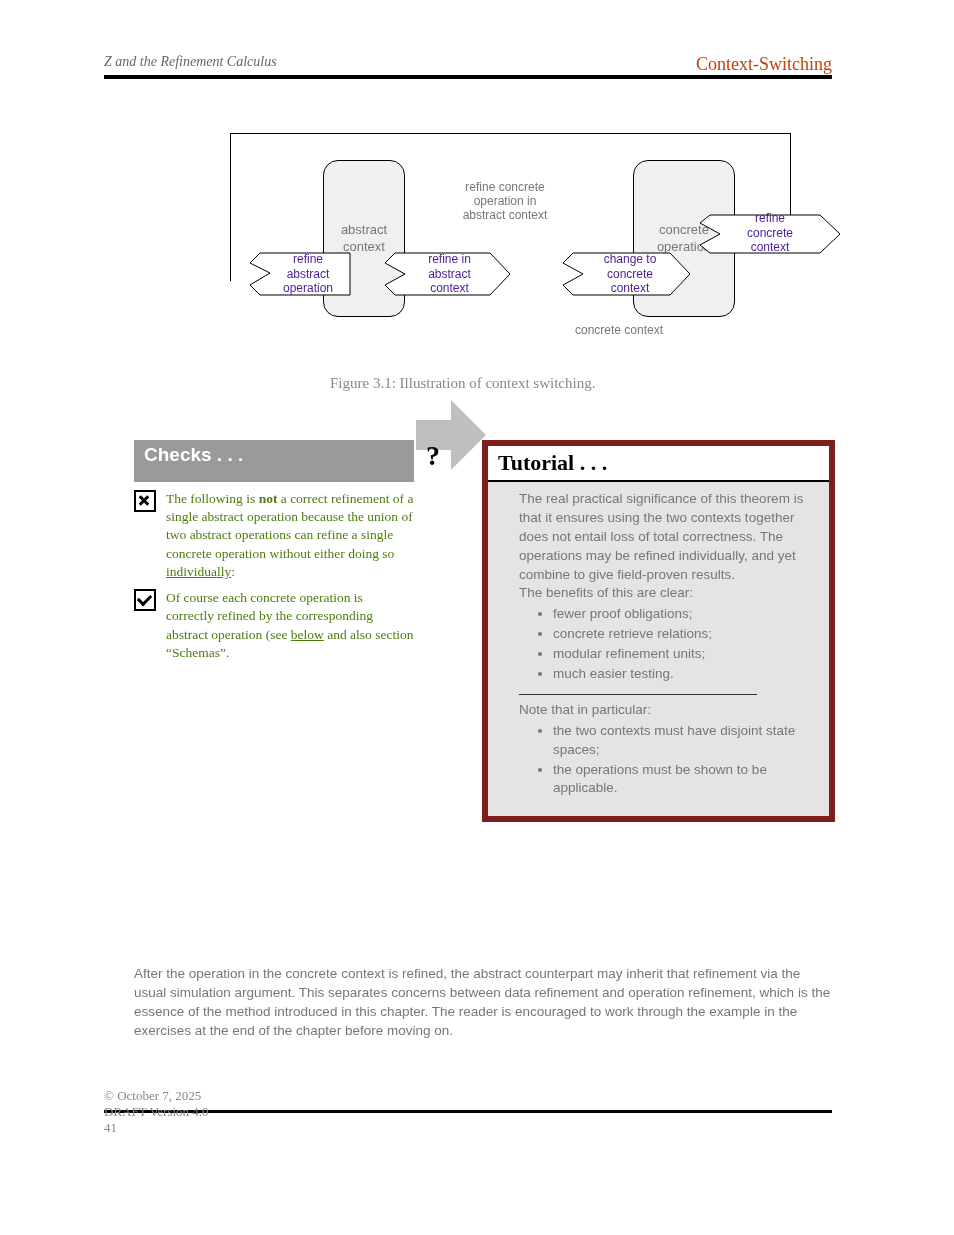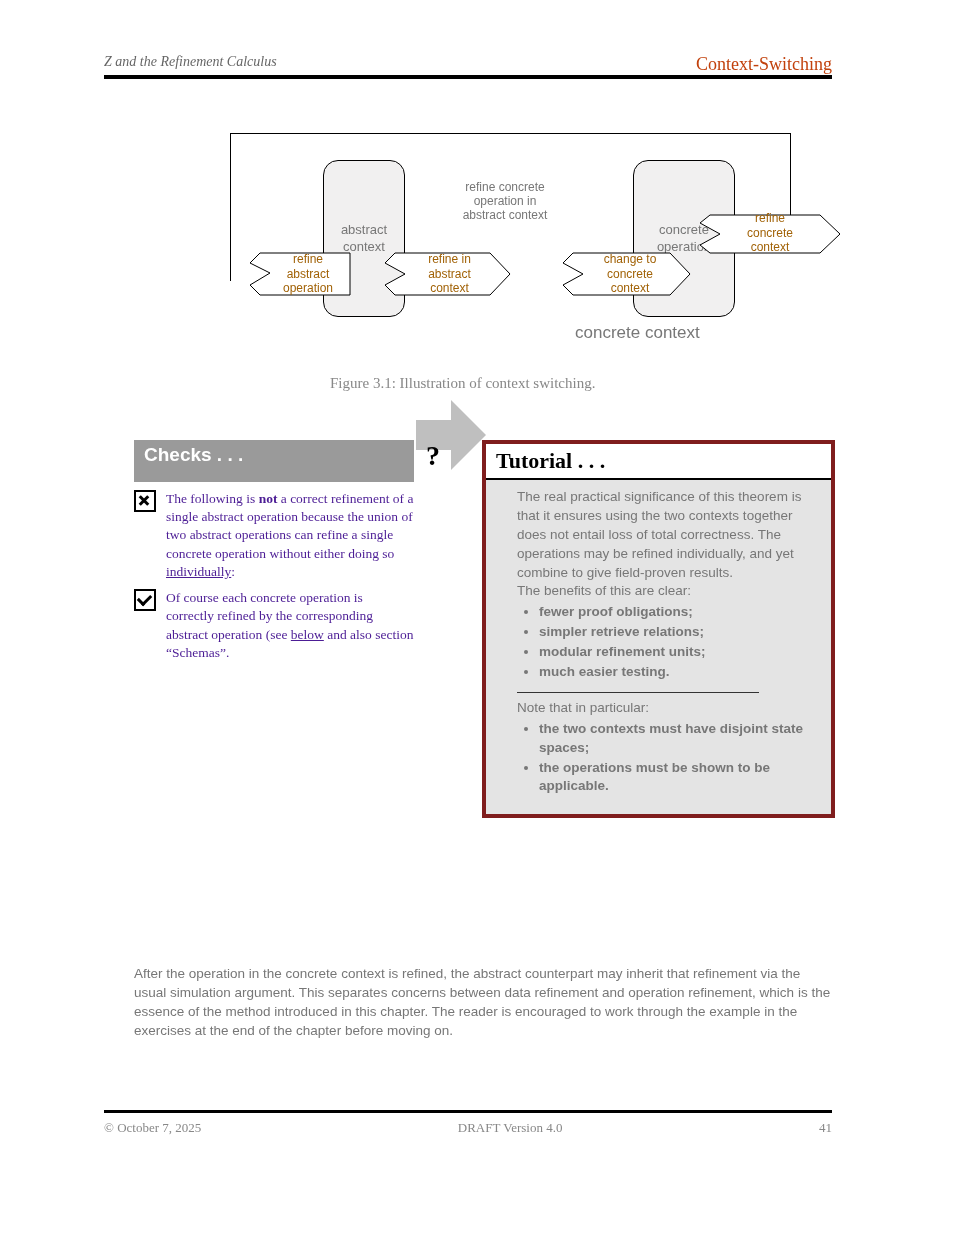--- a/index.html
+++ b/index.html
@@ -59,32 +59,32 @@
     font-family: Helvetica, Arial, sans-serif;
     display: flex;
     flex-direction: column;
     justify-content: center;
     line-height: 1.3;
   }
   .pointer-box {
     position: absolute;
     background: #fff;
     font-size: 12px;
-    color: #a16207;
+    color: #4c1d95;
     font-family: Helvetica, Arial, sans-serif;
     text-align: center;
     display: flex;
     align-items: center;
     justify-content: center;
     line-height: 1.2;
   }
 
   .ctx-label {
     position:absolute;
-    font-size: 17px;
+    font-size: 12px;
     color:#777;
     font-family: Helvetica, Arial, sans-serif;
   }
   .ctx-note {
     position:absolute;
     font-size: 12px;
     color:#777;
     text-align:center;
     font-family: Helvetica, Arial, sans-serif;
   }
@@ -107,21 +107,21 @@
     font-family: Helvetica, Arial, sans-serif;
     font-weight: bold;
     font-size: 19px;
     padding: 4px 10px 16px 10px;
   }
   .check-item {
     display:flex;
     margin-top: 8px;
     font-size: 13.5px;
     line-height: 1.35;
-    color:#4c1d95;
+    color:#4d7c0f;
   }
   .check-icon-box {
     width:18px;
     height:18px;
     border:2px solid #000;
     flex: 0 0 auto;
     margin-right: 10px;
     position: relative;
     background:#fff;
   }
@@ -151,21 +151,21 @@
     position:absolute;
     top: 400px;
     left: 416px;
   }
 
   .right-col {
     position: absolute;
     top: 440px;
     left: 482px;
     width: 353px;
-    border: 4px solid #7f1d1d;
+    border: 6px solid #7f1d1d;
     background: #e4e4e4;
     box-sizing: border-box;
   }
   .q-mark {
     position:absolute;
     top:440px;
     left:420px;
     width:26px;
     height:33px;
     font-family: Georgia, serif;
@@ -187,21 +187,21 @@
     padding: 8px 12px 14px 31px;
     font-size: 13.5px;
     line-height: 1.4;
     color:#777;
     font-family: Helvetica, Arial, sans-serif;
   }
   .tutorial-body ul {
     margin: 2px 0 4px 0;
     padding-left: 18px;
   }
-  .tutorial-body li { margin: 1px 4px; font-weight: bold; }
+  .tutorial-body li { margin: 1px 16px; }
   .tutorial-divider {
     border-top:1px solid #333;
     margin: 10px 0 6px 0;
     width: 80%;
   }
 
   
   .rule-bot {
     position:absolute;
     left:104px;
@@ -211,20 +211,21 @@
   }
   .footer {
     position:absolute;
     left:104px;
     right:122px;
     bottom:82px;
     font-size:13px;
     color:#888;
     display:flex;
     justify-content: space-between;
+    flex-direction: column;
   }
   .body-text {
     position:absolute;
     color:#777;
     font-size:13.5px;
     line-height:1.4;
     font-family: Helvetica, Arial, sans-serif;
   }
 </style>
 </head>
@@ -322,21 +323,21 @@
 
   </div>
 
   <div class="right-col">
     <div class="tutorial-head">Tutorial . . .</div>
     <div class="tutorial-body">
       <div>The real practical significance of this theorem is that it ensures using the two contexts together does not entail loss of total correctness. The operations may be refined individually, and yet combine to give field-proven results.</div>
       <div style="">The benefits of this are clear:</div>
       <ul>
         <li>fewer proof obligations;</li>
-        <li>simpler retrieve relations;</li>
+        <li>concrete retrieve relations;</li>
         <li>modular refinement units;</li>
         <li>much easier testing.</li>
       </ul>
       <div class="tutorial-divider"></div>
       <div>Note that in particular:</div>
       <ul>
         <li>the two contexts must have disjoint state spaces;</li>
         <li>the operations must be shown to be applicable.</li>
       </ul>
     </div>

